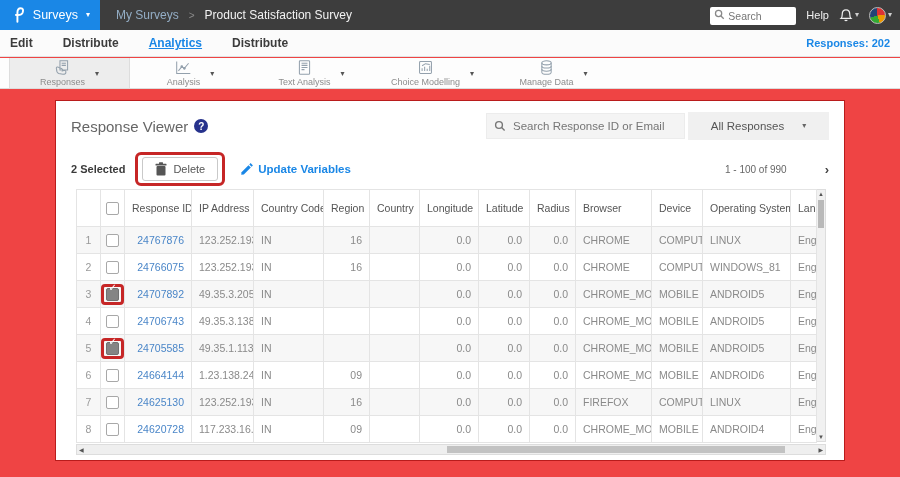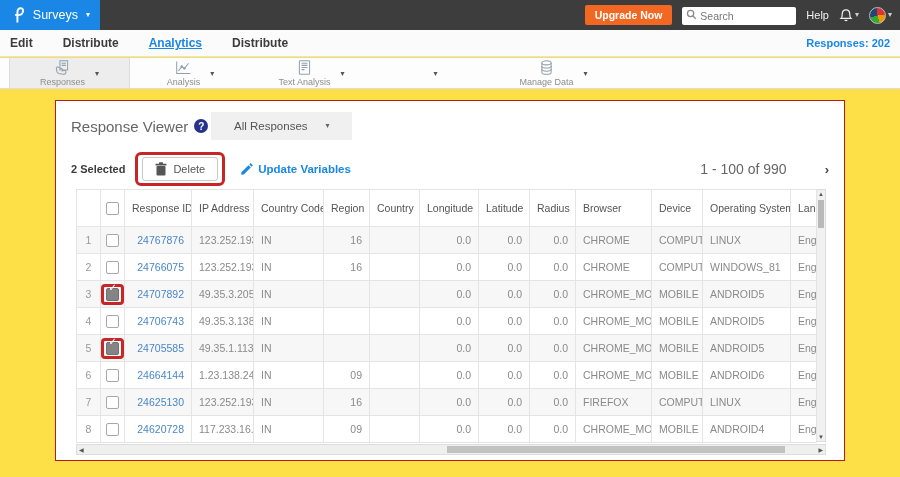--- a/index.html
+++ b/index.html
@@ -1,31 +1,31 @@
 <!DOCTYPE html>
 <html><head>
 <meta charset="utf-8">
 <style>
   * { margin:0; padding:0; box-sizing:border-box; }
   body { font-family:"Liberation Sans", sans-serif; background:#e9e9e9; }
-  .screen { position:relative; width:900px; height:477px; background:#fde047; overflow:hidden; }
+  .screen { position:relative; width:900px; height:477px; background:#ef4444; overflow:hidden; }
 
   
   .topbar { position:absolute; top:0; left:0; width:900px; height:30px; background:#3d3d3d; display:flex; align-items:center; color:#fff; }
   .brand { width:100px; height:30px; background:#1a87e6; display:flex; align-items:center; gap:8px; padding:0 10px; cursor:pointer; }
   .brand .logo { width:16px; height:18px; }
   .brand .label { font-size:12.5px; color:#fff; }
   .caret { display:inline-block; font-size:8px; line-height:1; color:inherit; }
   .breadcrumb { display:flex; align-items:center; gap:10px; margin-left:16px; font-size:12px; }
   .crumb-parent { color:#94aec6; cursor:pointer; }
   .crumb-sep { color:#8a8a8a; font-size:10px; }
   .crumb-current { color:#f2f2f2; }
   .topbar-right { position:absolute; right:8px; top:0; height:30px; display:flex; align-items:center; gap:10px; }
   .upgrade-btn { background:#f26822; color:#fff; font-size:10.5px; font-weight:bold; border:none; border-radius:2px; padding:4px 10px; cursor:pointer; }
-  .top-search { position:relative; width:114px; height:18px; }
+  .top-search { position:relative; width:86px; height:18px; }
   .top-search input { width:100%; height:100%; border:none; border-radius:2px; background:#fff; font-size:10.5px; padding:0 4px 0 18px; color:#444; font-family:"Liberation Sans",sans-serif; }
   .top-search .mag { position:absolute; left:4px; top:3px; }
   .help-label { font-size:11px; color:#f0f0f0; cursor:pointer; }
   .bell-wrap, .avatar-wrap { display:flex; align-items:center; gap:2px; cursor:pointer; }
   .bell-wrap .caret, .avatar-wrap .caret { color:#cfcfcf; }
   .avatar { width:17px; height:17px; border-radius:50%; border:1.5px solid #bbb; background:conic-gradient(#d33 0 25%, #e90 25% 45%, #3a3 45% 70%, #247 70% 100%); }
 
   
   .nav2 { position:absolute; top:30px; left:0; width:900px; height:27px; background:#fbfbfb; border-bottom:1px solid #e2e2e2; display:flex; align-items:center; padding:0 10px; }
   .nav2 .nav-item { font-size:12px; font-weight:bold; color:#3c3c3c; margin-right:30px; cursor:pointer; padding:3px 0; }
@@ -52,21 +52,21 @@
   .resp-search .mag { position:absolute; left:8px; top:7px; }
   .filter-dd { margin-left:3px; width:141px; height:28px; background:#f0f0f0; display:flex; align-items:center; justify-content:center; gap:18px; font-size:11.5px; color:#555; cursor:pointer; }
   .filter-dd .caret { color:#666; }
 
   .action-row { position:absolute; top:52px; left:15px; right:15px; height:32px; display:flex; align-items:center; }
   .selected-text { font-size:11px; font-weight:bold; color:#3a3a3a; }
   .red-annot { border:3px solid #c62626; border-radius:6px; padding:2px 4px; margin-left:10px; }
   .delete-btn { display:flex; align-items:center; gap:6px; background:#fff; border:1px solid #c9c9c9; border-radius:3px; padding:4px 12px; font-size:11px; color:#555; cursor:pointer; font-family:"Liberation Sans",sans-serif; }
   .update-vars { display:flex; align-items:flex-end; gap:5px; margin-left:16px; font-size:11.5px; color:#1a87e6; font-weight:bold; cursor:pointer; }
   .pagination { margin-left:auto; display:flex; align-items:center; gap:38px; }
-  .page-info { font-size:14px; color:#666; }
+  .page-info { font-size:10px; color:#666; }
   .page-next { font-size:13px; color:#444; cursor:pointer; font-weight:bold; }
 
   
   .table-zone { position:absolute; top:88px; left:20px; width:750px; height:253px; display:flex; }
   table { border-collapse:collapse; table-layout:fixed; width:740px; background:#fff; border:1px solid #d9d9d9;padding-left:20px; }
   th, td { border:1px solid #e4e4e4; font-weight:normal; overflow:hidden; white-space:nowrap; }
   thead th { height:37px; font-size:10.5px; color:#555; text-align:left; padding:0 7px; background:#fff; }
   tbody td { height:27px; font-size:10.5px; color:#8a8a8a; padding:0 7px; }
   tbody tr:nth-child(odd) td { background:#f7f7f7; }
   .c-num { width:24px; } .c-chk { width:24px; } .c-id { width:67px; } .c-ip { width:62px; }
@@ -99,22 +99,26 @@
 <div class="screen">
 
   <div class="topbar">
     <div class="brand">
       <svg class="logo" viewBox="0 0 20 24" fill="none" stroke="#fff" stroke-width="2.6" stroke-linecap="round">
         <path d="M10 21 L10 9 Q10 3 14.5 3 Q19 3 17 9 Q15.5 13 8 12"></path>
       </svg>
       <span class="label">Surveys</span>
       <span class="caret">▾</span>
     </div>
+    <div class="breadcrumb">
+      <span class="crumb-parent">My Surveys</span>
+      <span class="crumb-sep">&gt;</span>
+      <span class="crumb-current">Product Satisfaction Survey</span>
+    </div>
     <div class="topbar-right">
-      <button class="upgrade-btn">Upgrade Now</button>
       <div class="top-search">
         <svg class="mag" width="11" height="11" viewBox="0 0 12 12" fill="none" stroke="#888" stroke-width="1.4">
             <circle cx="5" cy="5" r="3.4"></circle>
             <path d="M7.6 7.6 L10.6 10.6"></path>
           </svg>
         <input type="text" placeholder="Search" style="">
       </div>
       <span class="help-label">Help</span>
       <span class="bell-wrap">
         <svg width="14" height="15" viewBox="0 0 16 17" fill="none" stroke="#eee" stroke-width="1.4">
@@ -166,20 +170,28 @@
       <span class="tool-main">
         <svg width="19" height="17" viewBox="0 0 22 20" fill="none" stroke="#93a0ac" stroke-width="1.2">
             <rect x="5" y="2" width="12" height="16" rx="1"></rect>
             <path d="M7.5 5 L14.5 5 M7.5 7.5 L14.5 7.5 M7.5 10 L14.5 10 M7.5 12.5 L11 12.5"></path>
           </svg>
         <span class="tool-label">Text Analysis</span>
       </span>
       <span class="tool-caret">▾</span>
     </div>
     <div class="tool-item">
+      <span class="tool-main">
+        <svg width="19" height="17" viewBox="0 0 22 20" fill="none" stroke="#93a0ac" stroke-width="1.2">
+            <rect x="4" y="3" width="14" height="14" rx="1"></rect>
+            <path d="M7 14 L7 11 M10 14 L10 9 M13 14 L13 11.5 M16 14 L16 8"></path>
+            <path d="M7 8 L11 5.5 L16 6.5"></path>
+          </svg>
+        <span class="tool-label">Choice Modelling</span>
+      </span>
       <span class="tool-caret">▾</span>
     </div>
     <div class="tool-item">
       <span class="tool-main">
         <svg width="19" height="17" viewBox="0 0 22 20" fill="none" stroke="#93a0ac" stroke-width="1.2">
             <ellipse cx="11" cy="4.5" rx="5.5" ry="2.4"></ellipse>
             <path d="M5.5 4.5 L5.5 15.5 Q5.5 17.9 11 17.9 Q16.5 17.9 16.5 15.5 L16.5 4.5"></path>
             <path d="M5.5 8.2 Q5.5 10.6 11 10.6 Q16.5 10.6 16.5 8.2"></path>
             <path d="M5.5 11.9 Q5.5 14.3 11 14.3 Q16.5 14.3 16.5 11.9"></path>
           </svg>
@@ -187,20 +199,27 @@
       </span>
       <span class="tool-caret">▾</span>
     </div>
   </div>
 
   <div class="card">
 
     <div class="viewer-head">
       <span class="viewer-title">Response Viewer</span>
       <span class="help-badge">?</span>
+      <div class="resp-search">
+        <svg class="mag" width="12" height="12" viewBox="0 0 12 12" fill="none" stroke="#777" stroke-width="1.4">
+            <circle cx="5" cy="5" r="3.4"></circle>
+            <path d="M7.6 7.6 L10.6 10.6"></path>
+          </svg>
+        <input type="text" placeholder="Search Response ID or Email" style="">
+      </div>
       <div class="filter-dd">
         <span>All Responses</span>
         <span class="caret">▾</span>
       </div>
     </div>
 
     <div class="action-row">
       <span class="selected-text">2 Selected</span>
       <span class="red-annot">
         <button class="delete-btn">

